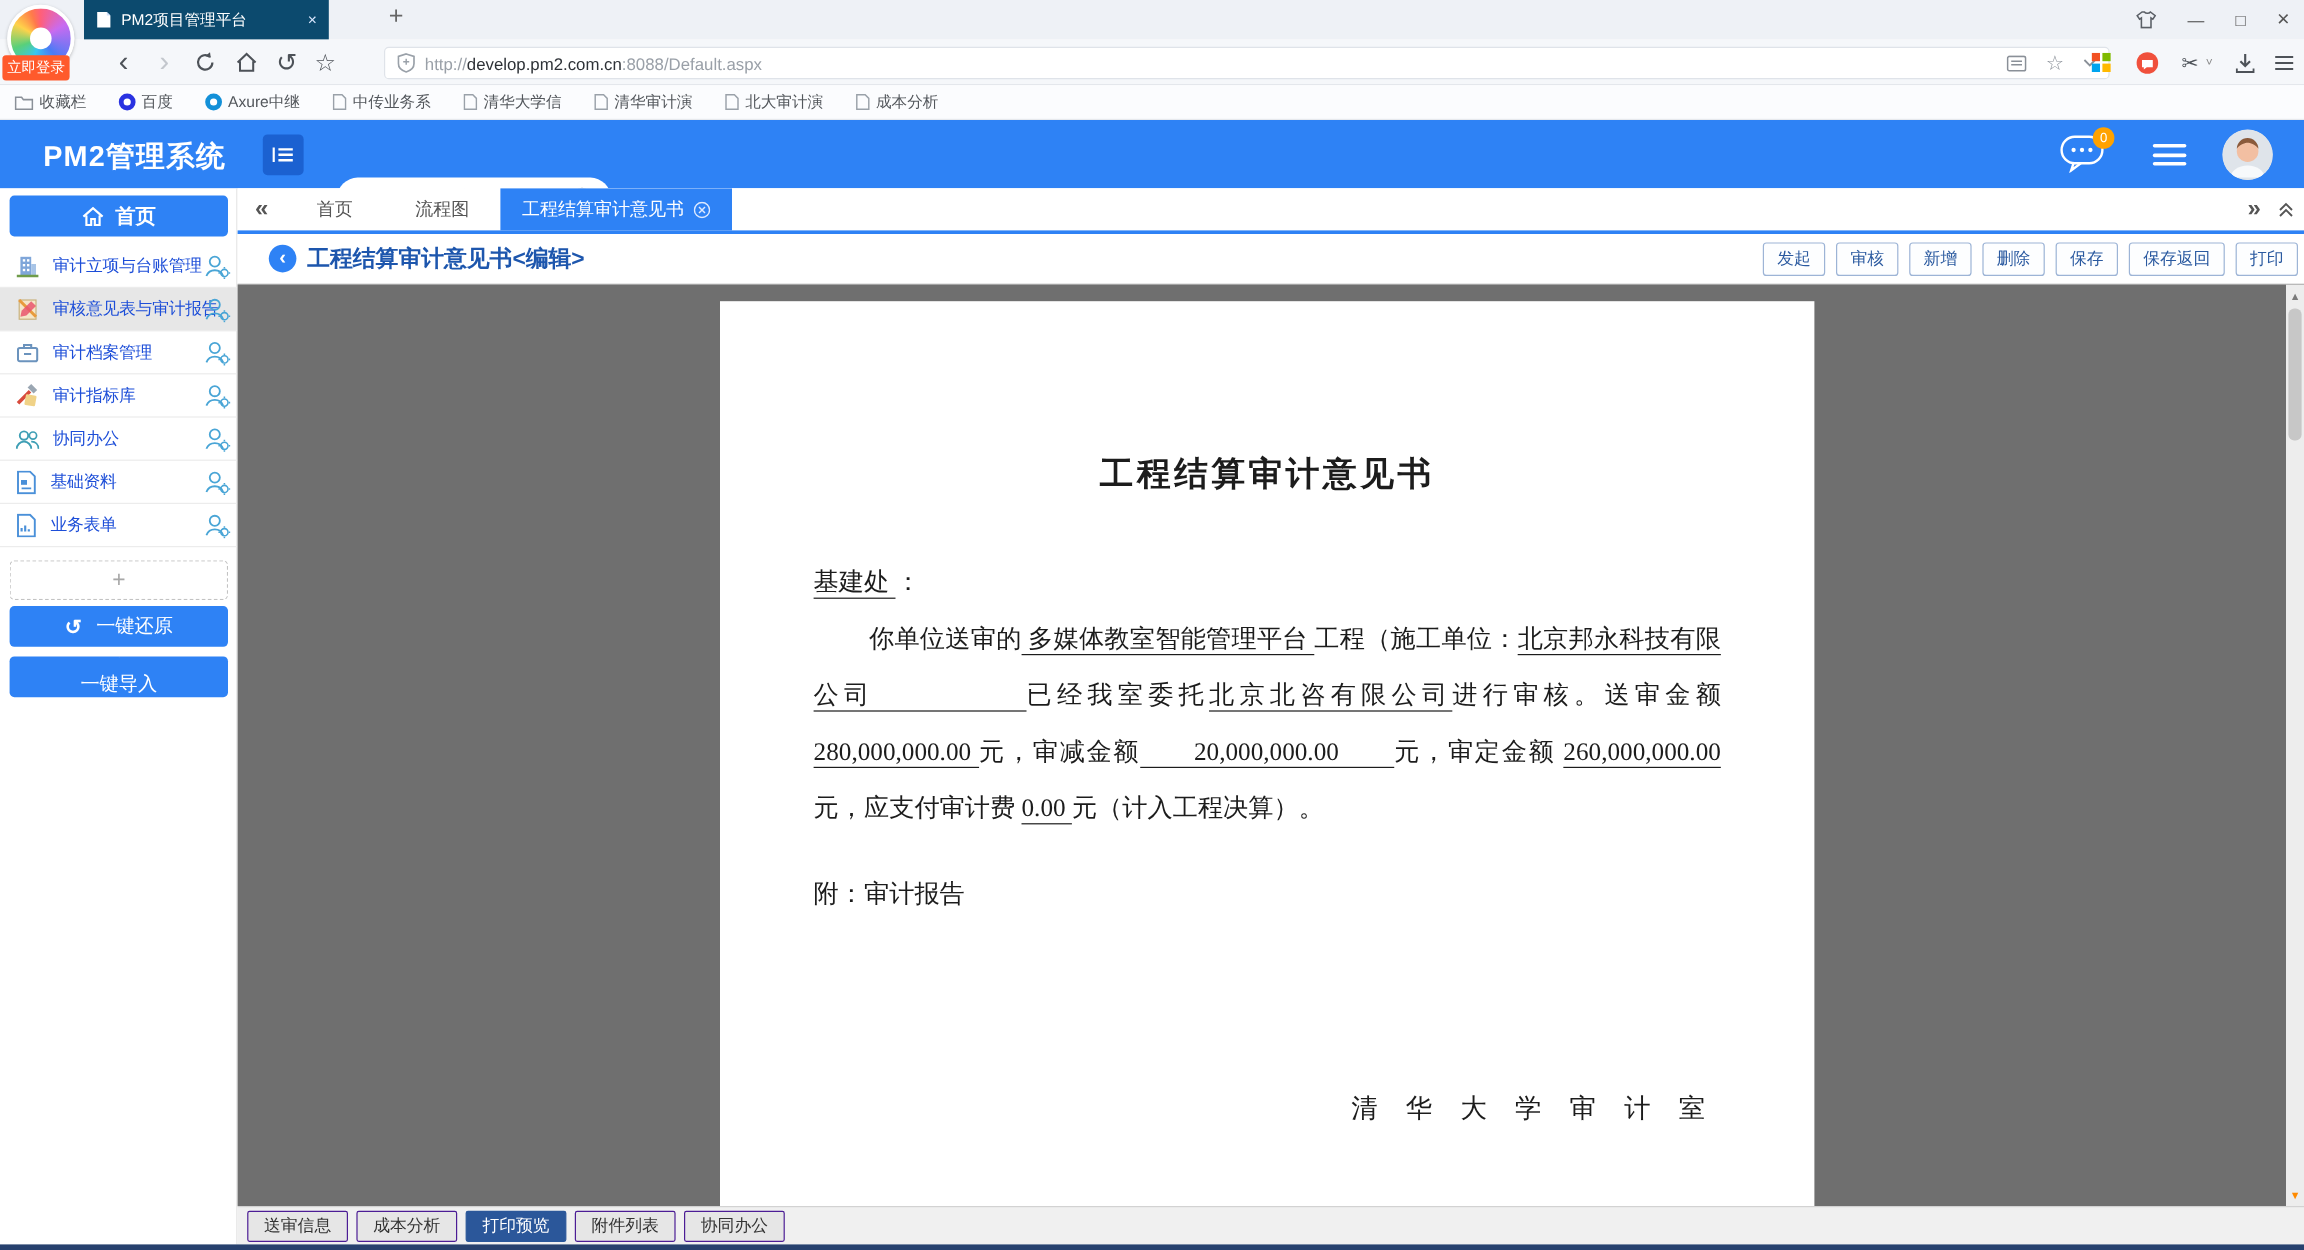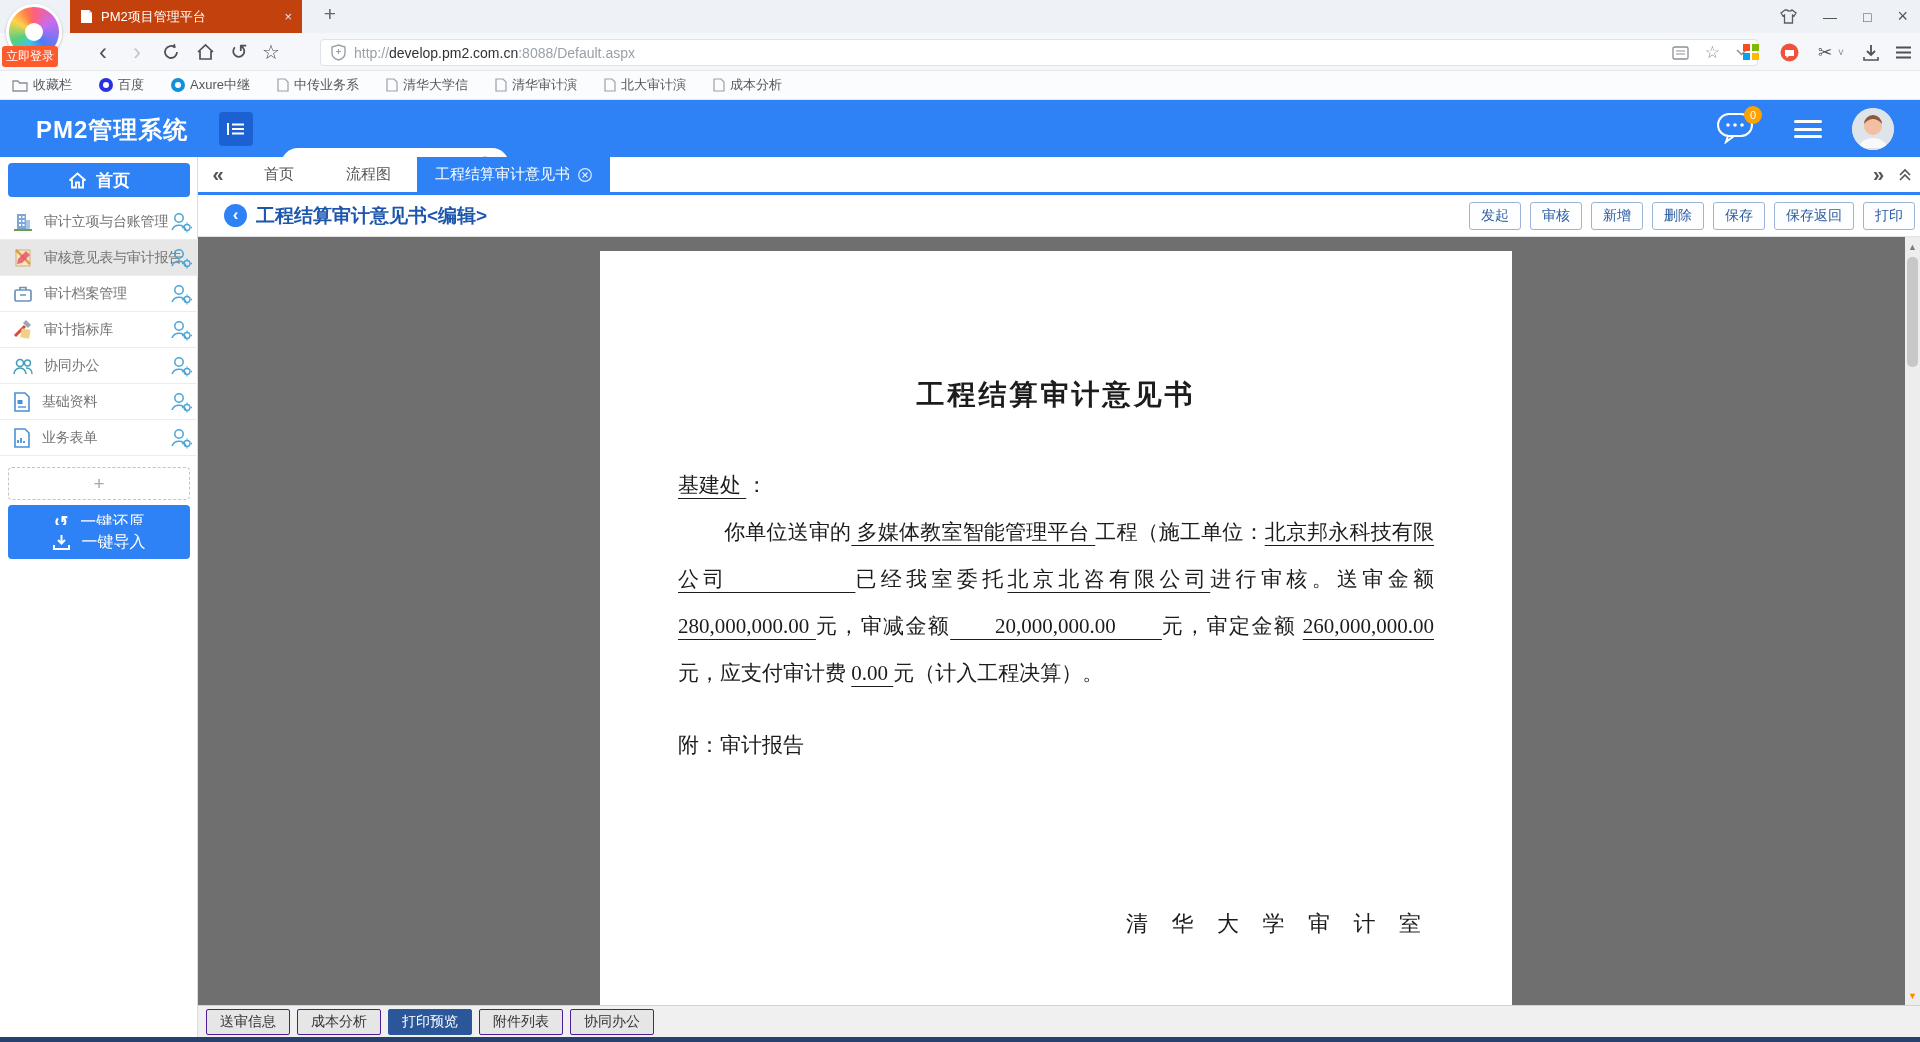--- a/index.html
+++ b/index.html
@@ -7,21 +7,21 @@
   body { font-family:"Liberation Sans", sans-serif; background:#fff; position:relative; }
 
   
   .titlebar { position:absolute; left:0; top:0; width:1920px; height:33px; background:#eef1f6; }
   .logo { position:absolute; left:6px; top:4px; width:56px; height:56px; border-radius:50%;
           background:conic-gradient(#ff5f7a, #c86bf0 60deg, #4a7bf5 140deg, #39c6f0 200deg, #59d07a 250deg, #ffd24a 300deg, #ff7a4a 340deg, #ff5f7a);
           border:3px solid #fff; box-shadow:0 1px 3px rgba(0,0,0,.25); z-index:30; }
   .logo-inner { position:absolute; left:16px; top:16px; width:18px; height:18px; border-radius:50%; background:#fff; }
   .login-badge { position:absolute; left:2px; top:46px; width:56px; height:21px; background:#ff5a2c; color:#fff;
                  font-size:12px; line-height:21px; text-align:center; border-radius:3px; z-index:31; }
-  .btab { position:absolute; left:70px; top:0; width:232px; height:33px; background:#c2410c; color:#fff;
+  .btab { position:absolute; left:70px; top:0; width:204px; height:33px; background:#0c4a6e; color:#fff;
           display:flex; align-items:center; padding:0 10px; }
   .btab-title { font-size:13px; flex:1; margin-left:8px; white-space:nowrap; overflow:hidden; }
   .btab-close { font-size:13px; color:#dbe8ff; cursor:default; }
   .newtab { position:absolute; left:316px; top:2px; font-size:21px; color:#666; width:28px; text-align:center; }
   .winctl { position:absolute; top:0; height:33px; display:flex; align-items:center; gap:26px; right:12px; color:#555; }
   .winctl span { font-size:14px; }
 
   
   .navbar { position:absolute; left:0; top:33px; width:1920px; height:38px; background:#f5f7fa; border-bottom:1px solid #e4e7ec; }
   .nav-ic { position:absolute; top:0; height:38px; display:flex; align-items:center; justify-content:center; width:30px; color:#4d5258; font-size:20px; }
@@ -56,21 +56,21 @@
   .hamb i { height:3px; background:#fff; border-radius:2px; }
   .avatar { position:absolute; left:1852px; top:108px; width:42px; height:42px; border-radius:50%; background:#dfe4ea; overflow:hidden; z-index:5; }
 
   
   .sidebar { position:absolute; left:0; top:157px; width:198px; bottom:5px; background:#fff; border-right:1px solid #dcdcdc; }
   .home-btn { position:absolute; left:8px; top:6px; width:182px; height:34px; background:#2e82f5; border-radius:4px;
               display:flex; align-items:center; justify-content:center; gap:9px; color:#fff; font-size:17px; font-weight:bold; }
   .menu { position:absolute; left:0; top:47px; width:198px; }
   .mitem { height:36px; display:flex; align-items:center; border-bottom:1px solid #ececec; padding-left:13px; position:relative; }
   .mitem.sel { background:#e7e7e7; }
-  .mitem .txt { font-size:14px; color:#737373; margin-left:11px; letter-spacing:-.2px; white-space:nowrap; }
+  .mitem .txt { font-size:14px; color:#1d4ed8; margin-left:11px; letter-spacing:-.2px; white-space:nowrap; }
   .mitem .pg { position:absolute; right:6px; top:7px; }
   .plusbox { position:absolute; left:8px; top:310px; width:182px; height:33px; border:1px dashed #c3c3c3; border-radius:4px;
              color:#a8a8a8; font-size:19px; display:flex; align-items:center; justify-content:center; }
   .sd-btn { position:absolute; left:8px; width:182px; height:34px; background:#2e82f5; border-radius:4px; color:#fff; font-size:16px;
             display:flex; align-items:center; justify-content:center; gap:12px; }
   .sd-btn .g { font-size:17px; font-weight:bold; }
 
   
   .main { position:absolute; left:198px; top:157px; right:0; bottom:5px; display:flex; flex-direction:column; background:#fff; }
   .tabbar { height:38px; background:#fff; border-bottom:3px solid #2e82f5; display:flex; align-items:center; position:relative; }
@@ -424,21 +424,21 @@
       </span>
     </div>
   </div>
 
   <div class="plusbox">+</div>
 
   <div class="sd-btn" style="top:348px;">
     <span class="g">↺</span>
     <span>一键还原</span>
   </div>
-  <div class="sd-btn" style="top:368px;">
+  <div class="sd-btn" style="top:390px;flex-direction:column;">
     <svg width="17" height="17" viewBox="0 0 17 17">
       <path d="M8.5 1 v8 M5 6 l3.5 3.5 L12 6" fill="none" stroke="#fff" stroke-width="2"></path>
       <path d="M1 11 v4 h15 v-4" fill="none" stroke="#fff" stroke-width="2"></path>
     </svg>
     <span>一键导入</span>
   </div>
 </div>
 
 <div class="main">
 

